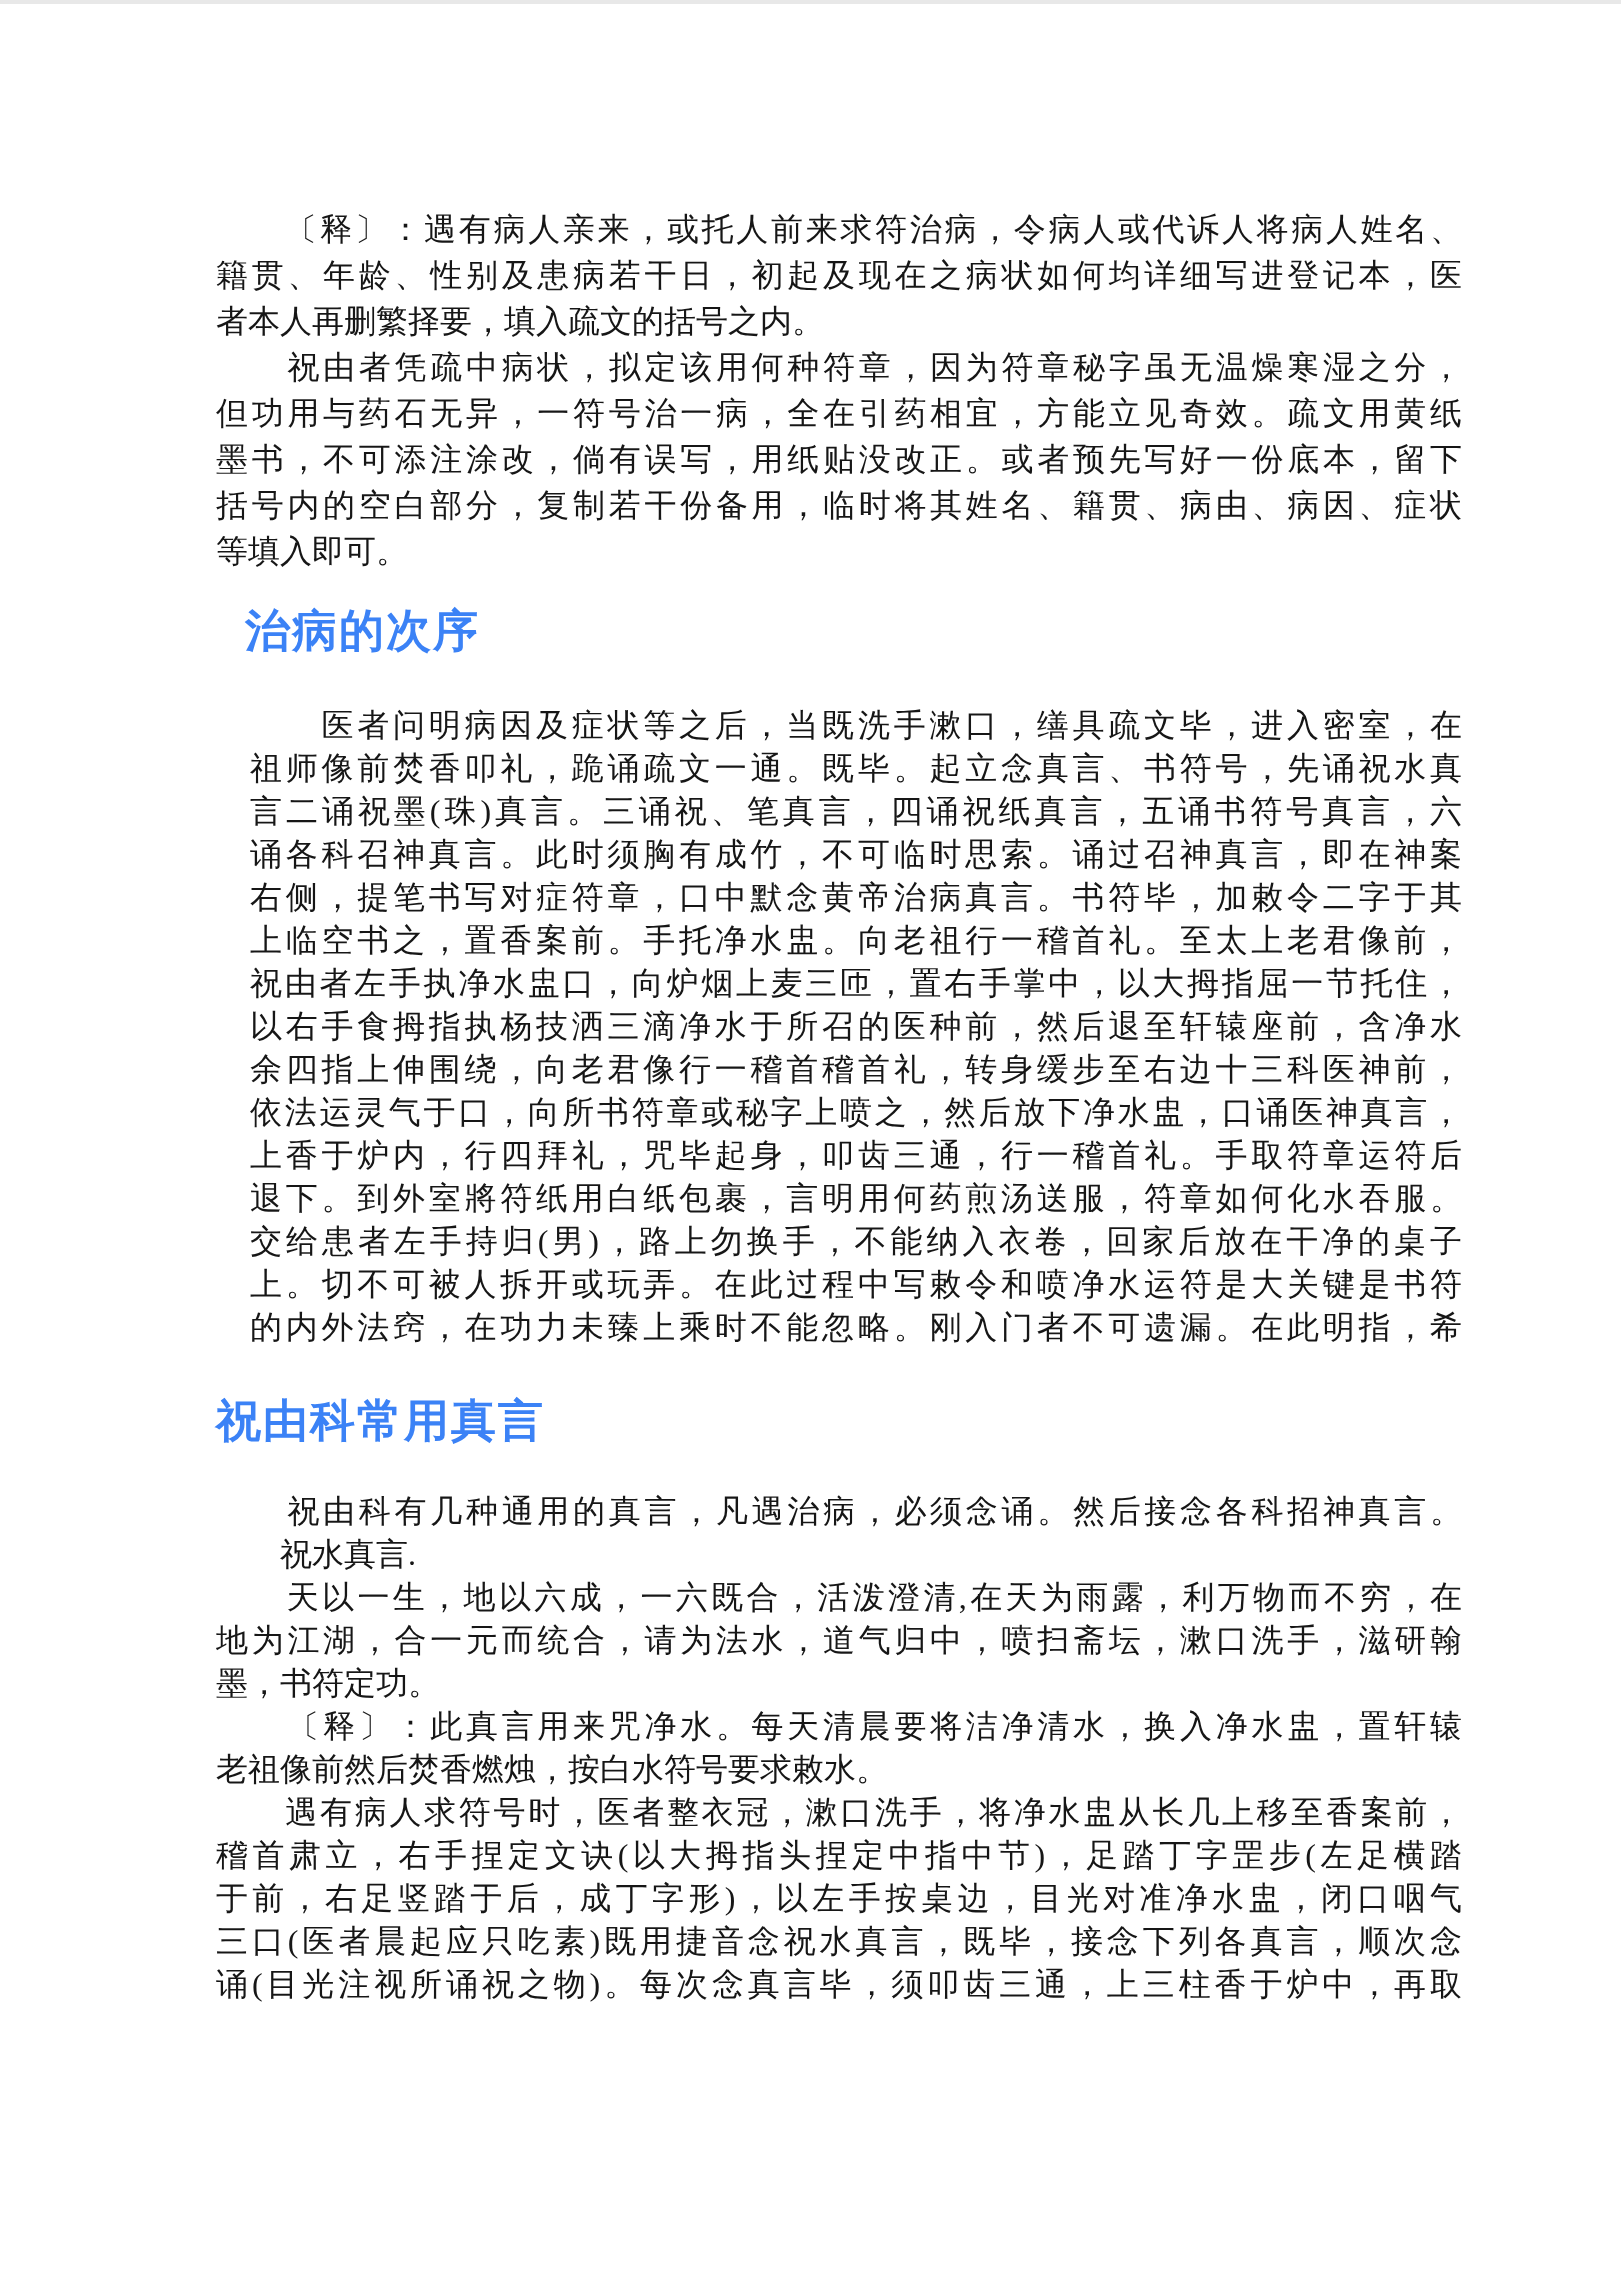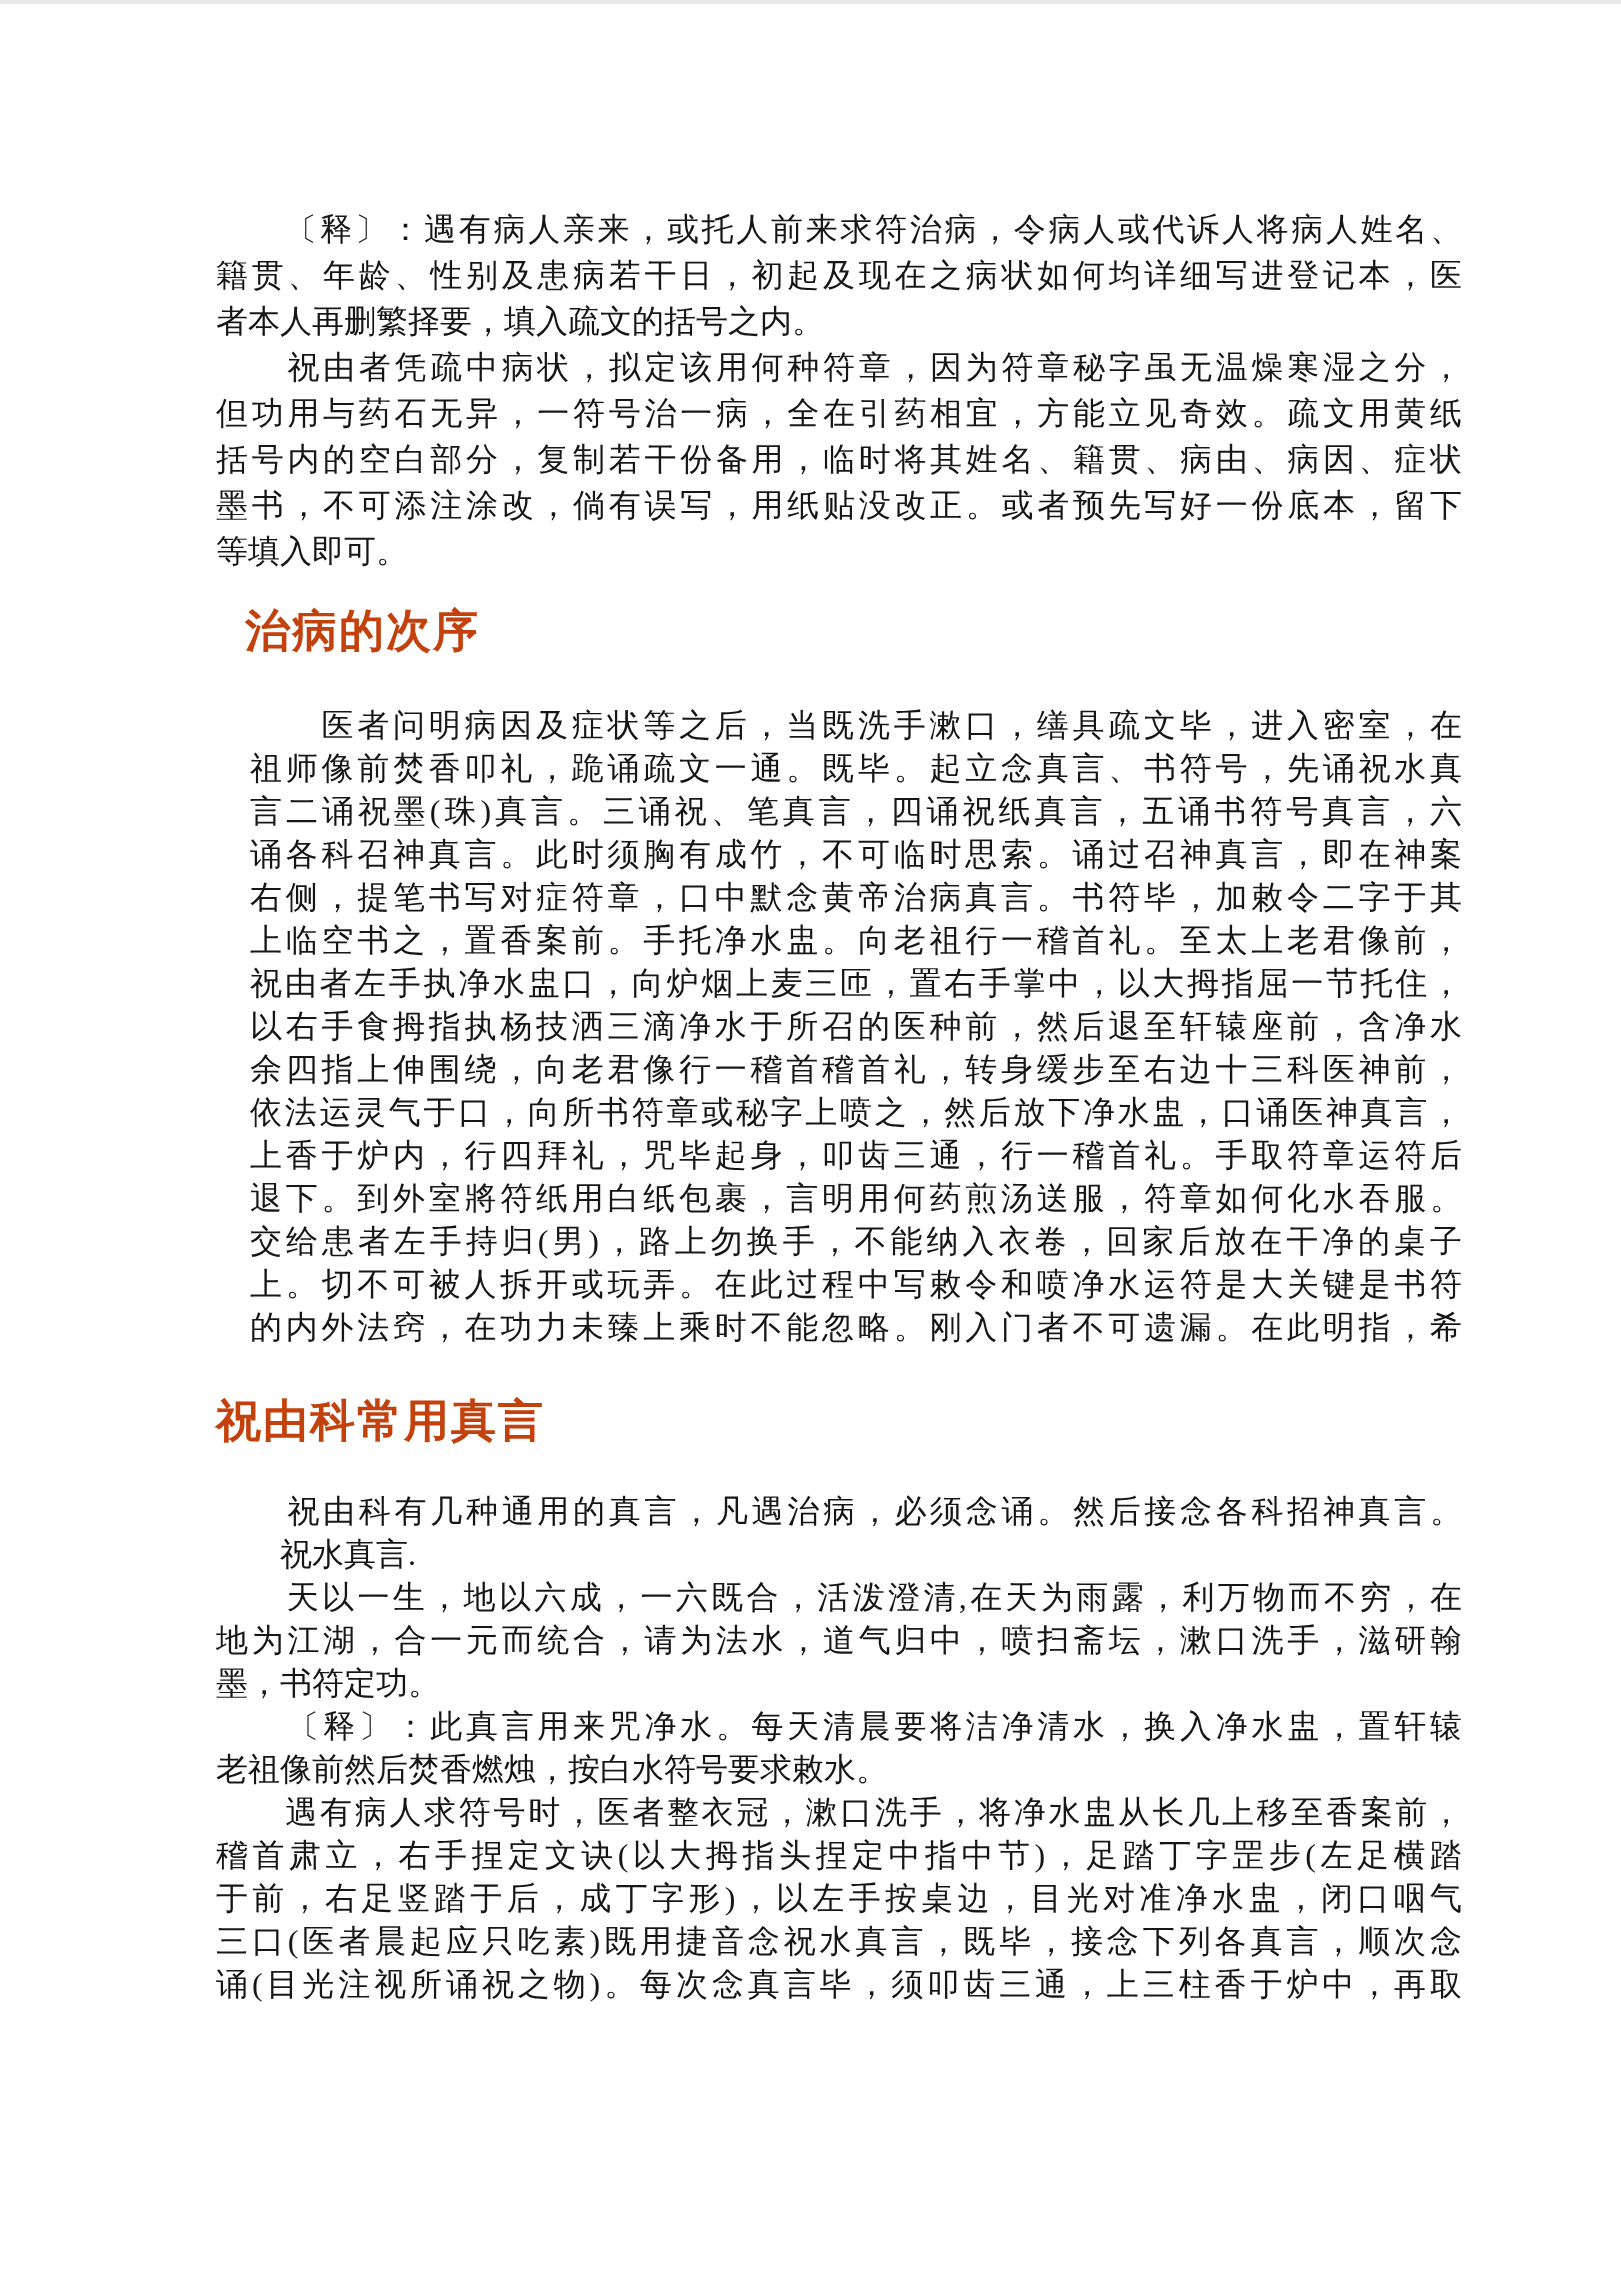--- a/index.html
+++ b/index.html
@@ -27,21 +27,21 @@
   .line.end{ text-align-last:left; }
 
   .p-top .line{ line-height:46px; }
   .p-low .line{ line-height:43px; }
 
   .heading{
     font-family:"Liberation Sans","DejaVu Sans",sans-serif;
     font-weight:bold;
     font-size:45px;
     line-height:65px;
-    color:#c2410c;
+    color:#3b82f6;
     letter-spacing:2px;
   }
   .h1{ margin:23.5px 0 0 29px; }
   .h2{ margin:39px 0 0 0; }
 
   .p1{ margin-top:0; }
   .p2{ margin-top:0; }
   .p3{ margin:41px 0 0 34px; }
   .p4{ margin-top:37px; }
   .p5{ margin-top:0; }
@@ -58,22 +58,22 @@
 
   <div class="line fill">　　〔释〕：遇有病人亲来，或托人前来求符治病，令病人或代诉人将病人姓名、</div>
       <div class="line fill">籍贯、年龄、性别及患病若干日，初起及现在之病状如何均详细写进登记本，医</div>
       <div class="line end">者本人再删繁择要，填入疏文的括号之内。</div>
     </div>
 
   <div class="para p-top p2">
 
   <div class="line fill">　　祝由者凭疏中病状，拟定该用何种符章，因为符章秘字虽无温燥寒湿之分，</div>
       <div class="line fill">但功用与药石无异，一符号治一病，全在引药相宜，方能立见奇效。疏文用黄纸</div>
+      <div class="line fill">墨书，不可添注涂改，倘有误写，用纸贴没改正。或者预先写好一份底本，留下</div>
       <div class="line fill">括号内的空白部分，复制若干份备用，临时将其姓名、籍贯、病由、病因、症状</div>
-      <div class="line fill">墨书，不可添注涂改，倘有误写，用纸贴没改正。或者预先写好一份底本，留下</div>
       <div class="line end">等填入即可。</div>
     </div>
 
   <div class="heading h1">治病的次序</div>
 
   <div class="para p-low p3">
 
   <div class="line fill">　　医者问明病因及症状等之后，当既洗手漱口，缮具疏文毕，进入密室，在</div>
       <div class="line fill">祖师像前焚香叩礼，跪诵疏文一通。既毕。起立念真言、书符号，先诵祝水真</div>
       <div class="line fill">言二诵祝墨(珠)真言。三诵祝、笔真言，四诵祝纸真言，五诵书符号真言，六</div>

